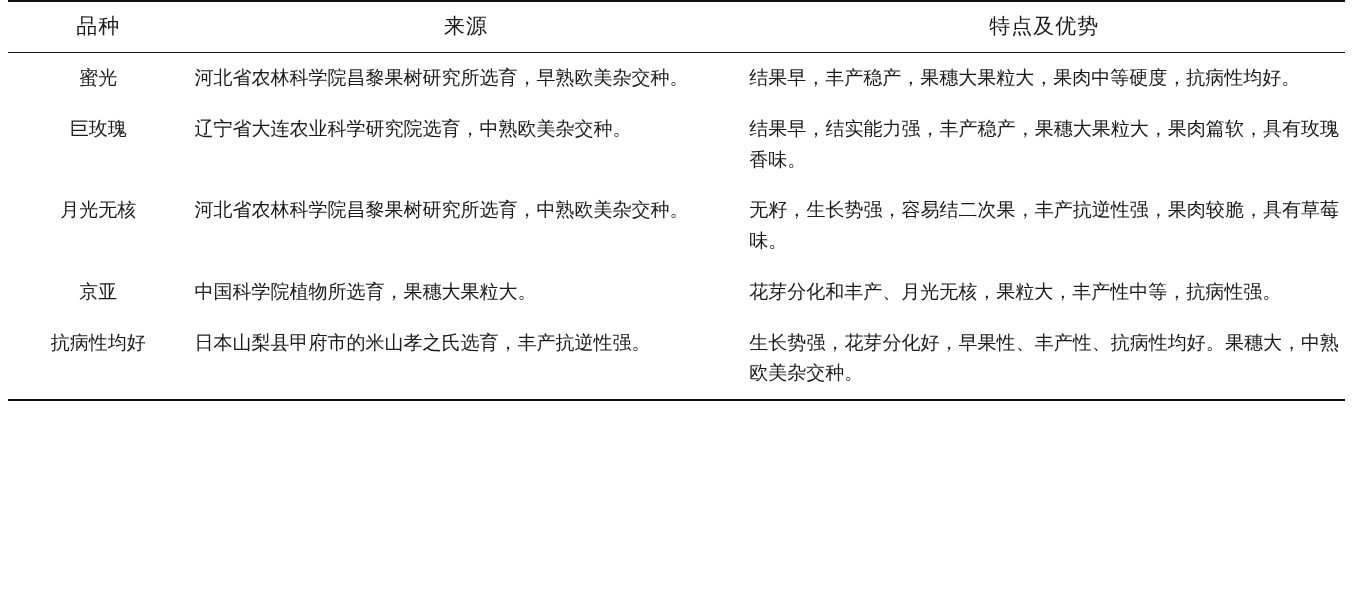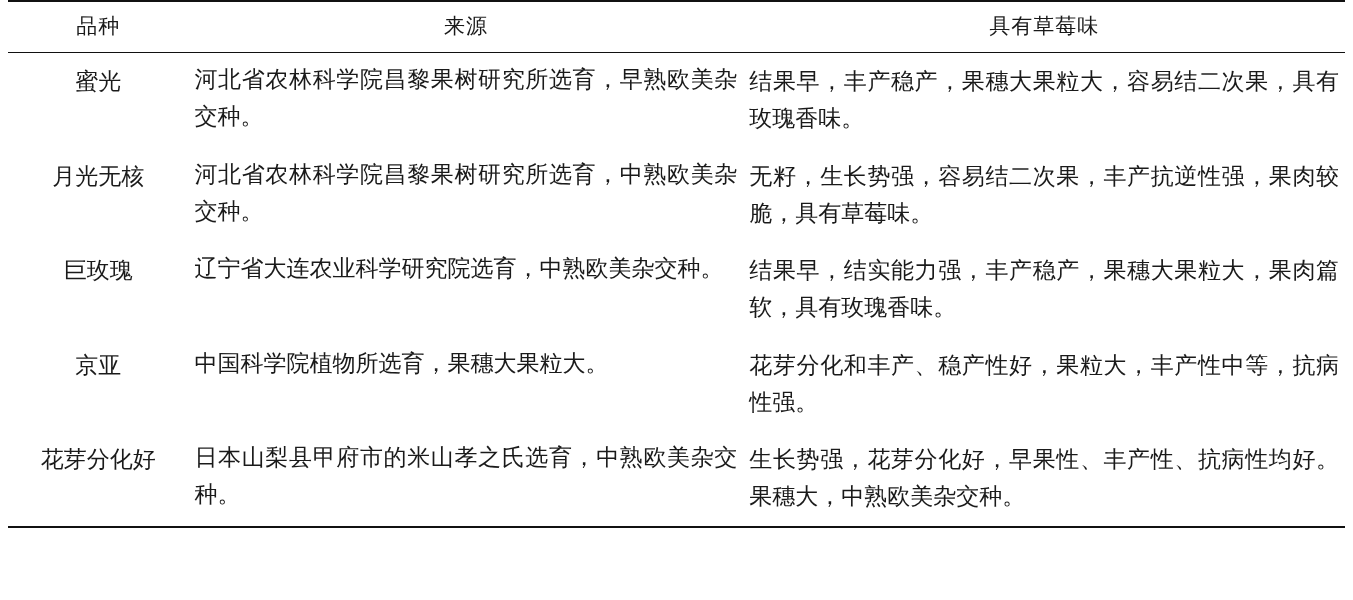--- a/index.html
+++ b/index.html
@@ -36,40 +36,39 @@
   }
   
   table.variety-table thead tr.head-row th {
     border-top: 2.5px solid #111;
     border-bottom: 1.2px solid #111;
   }
   table.variety-table tbody tr:last-child td {
     border-bottom: 2.5px solid #111;
   }
   table.variety-table tbody td {
-    font-size: 23px;
+    font-size: 19px;
     line-height: 1.62;
     vertical-align: top;
     padding: 10px 6px 10px 6px;
   }
   col.c-name { width: 13.5%; }
   col.c-source { width: 41.5%; }
   col.c-traits { width: 45%; }
 
   td.name-cell {
     text-align: center;
     white-space: nowrap;
     padding-top: 12px;
   }
   td.source-cell {
     padding-left: 14px;
     padding-right: 26px;
     text-align: justify;
     text-justify: inter-ideograph;
-    font-family: Liberation Mono, monospace;
   }
   td.traits-cell {
     padding-left: 14px;
     padding-right: 18px;
     text-align: justify;
     text-justify: inter-ideograph;
   }
   th.th-name { }
   th.th-source { }
   th.th-traits { }
@@ -81,44 +80,44 @@
   <table class="variety-table">
     <colgroup>
       <col class="c-name">
       <col class="c-source">
       <col class="c-traits">
     </colgroup>
     <thead>
       <tr class="head-row">
         <th class="th-name">品种</th>
         <th class="th-source">来源</th>
-        <th class="th-traits">具有草莓味</th>
+        <th class="th-traits">特点及优势</th>
       </tr>
     </thead>
     <tbody>
       <tr>
         <td class="name-cell">蜜光</td>
         <td class="source-cell">河北省农林科学院昌黎果树研究所选育，早熟欧美杂交种。</td>
-        <td class="traits-cell">结果早，丰产稳产，果穗大果粒大，容易结二次果，具有玫瑰香味。</td>
+        <td class="traits-cell">结果早，丰产稳产，果穗大果粒大，果肉中等硬度，抗病性均好。</td>
+      </tr>
+      <tr>
+        <td class="name-cell">巨玫瑰</td>
+        <td class="source-cell">辽宁省大连农业科学研究院选育，中熟欧美杂交种。</td>
+        <td class="traits-cell">结果早，结实能力强，丰产稳产，果穗大果粒大，果肉篇软，具有玫瑰香味。</td>
       </tr>
       <tr>
         <td class="name-cell">月光无核</td>
         <td class="source-cell">河北省农林科学院昌黎果树研究所选育，中熟欧美杂交种。</td>
         <td class="traits-cell">无籽，生长势强，容易结二次果，丰产抗逆性强，果肉较脆，具有草莓味。</td>
       </tr>
       <tr>
-        <td class="name-cell">巨玫瑰</td>
-        <td class="source-cell">辽宁省大连农业科学研究院选育，中熟欧美杂交种。</td>
-        <td class="traits-cell">结果早，结实能力强，丰产稳产，果穗大果粒大，果肉篇软，具有玫瑰香味。</td>
+        <td class="name-cell">京亚</td>
+        <td class="source-cell">中国科学院植物所选育，果穗大果粒大。</td>
+        <td class="traits-cell">花芽分化和丰产、月光无核，果粒大，丰产性中等，抗病性强。</td>
       </tr>
       <tr>
-        <td class="name-cell">京亚</td>
-        <td class="source-cell">中国科学院植物所选育，果穗大果粒大。</td>
-        <td class="traits-cell">花芽分化和丰产、稳产性好，果粒大，丰产性中等，抗病性强。</td>
-      </tr>
-      <tr>
-        <td class="name-cell">花芽分化好</td>
-        <td class="source-cell">日本山梨县甲府市的米山孝之氏选育，中熟欧美杂交种。</td>
+        <td class="name-cell">抗病性均好</td>
+        <td class="source-cell">日本山梨县甲府市的米山孝之氏选育，丰产抗逆性强。</td>
         <td class="traits-cell">生长势强，花芽分化好，早果性、丰产性、抗病性均好。果穗大，中熟欧美杂交种。</td>
       </tr>
     </tbody>
   </table>
 </div>
 
 </body></html>

